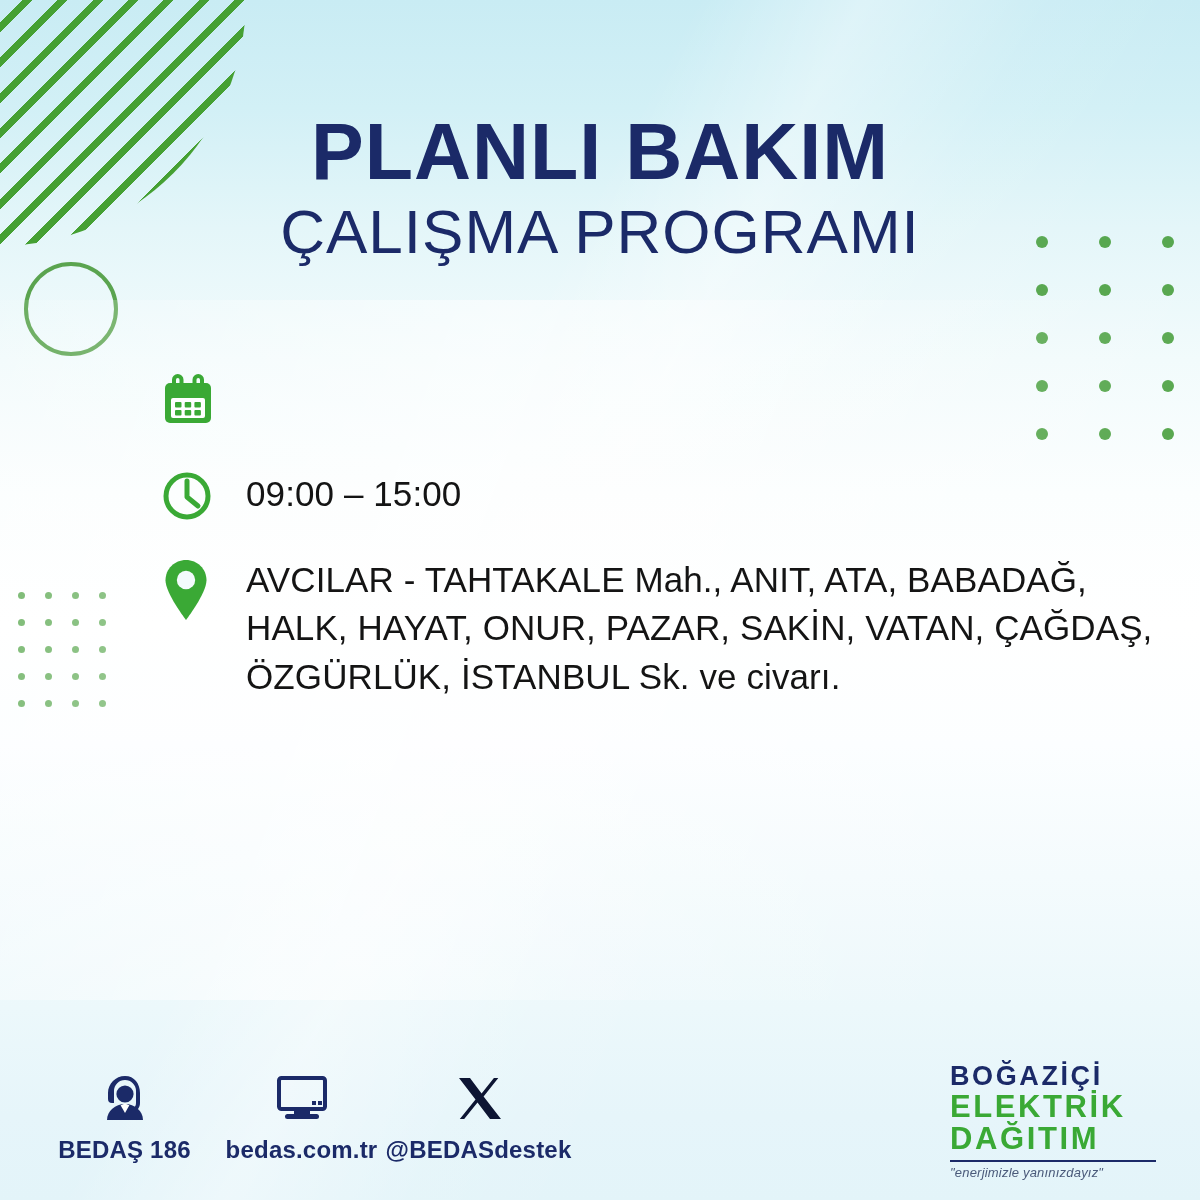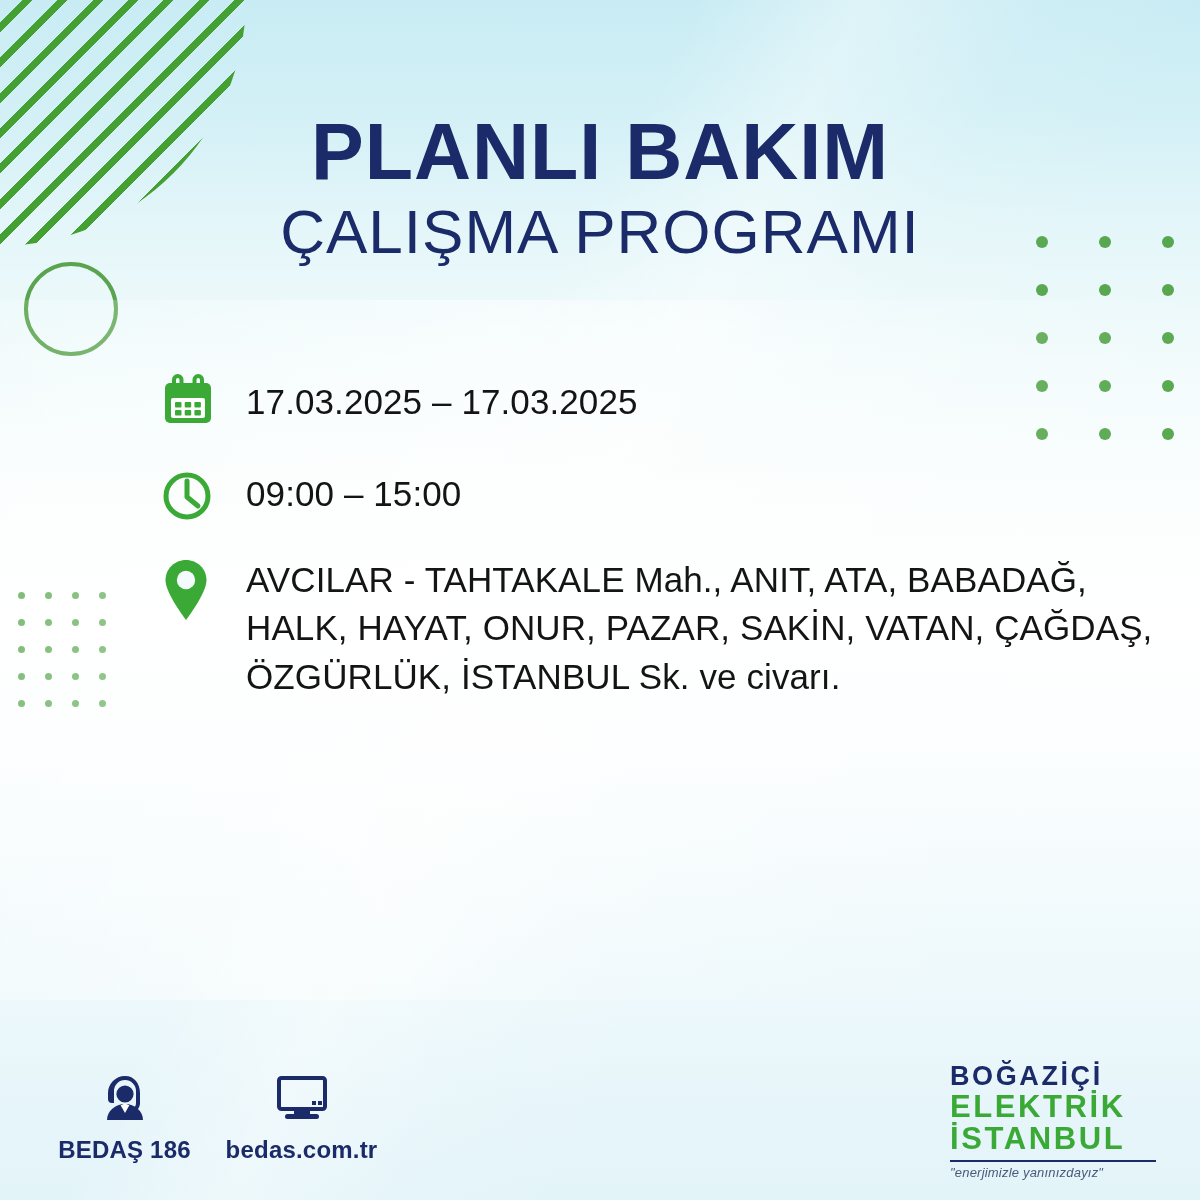--- a/index.html
+++ b/index.html
@@ -330,21 +330,20 @@
           <rect x="15" y="28" width="6.5" height="5.5" rx="1" fill="#3aa935"></rect>
           <rect x="24.7" y="28" width="6.5" height="5.5" rx="1" fill="#3aa935"></rect>
           <rect x="34.4" y="28" width="6.5" height="5.5" rx="1" fill="#3aa935"></rect>
           <rect x="15" y="36" width="6.5" height="5.5" rx="1" fill="#3aa935"></rect>
           <rect x="24.7" y="36" width="6.5" height="5.5" rx="1" fill="#3aa935"></rect>
           <rect x="34.4" y="36" width="6.5" height="5.5" rx="1" fill="#3aa935"></rect>
           <rect x="14" y="2" width="7.5" height="15" rx="3.7" fill="none" stroke="#3aa935" stroke-width="4"></rect>
           <rect x="34.5" y="2" width="7.5" height="15" rx="3.7" fill="none" stroke="#3aa935" stroke-width="4"></rect>
         </svg>
       </div>
-      <div class="info-text">17.03.2025 – 17.03.2025</div>
     </div>
 
     <div class="info-row" id="row-time">
       <div class="icon-wrap">
         <svg width="56" height="56" viewBox="0 0 56 56" aria-hidden="true">
           <circle cx="27" cy="28" r="21" fill="none" stroke="#3aa935" stroke-width="5"></circle>
           <path d="M27 13 L27 29 L38 38" fill="none" stroke="#3aa935" stroke-width="5" stroke-linecap="round" stroke-linejoin="round"></path>
         </svg>
       </div>
       <div class="info-text">09:00 – 15:00</div>
@@ -389,24 +388,33 @@
           </g>
           <rect x="22" y="40" width="16" height="5" fill="#1b2a68"></rect>
           <rect x="13" y="44" width="34" height="5" rx="2.5" fill="#1b2a68"></rect>
           <rect x="40" y="31" width="4" height="4" fill="#1b2a68"></rect>
           <rect x="46" y="31" width="4" height="4" fill="#1b2a68"></rect>
         </svg>
       </div>
       <div class="clabel">bedas.com.tr</div>
     </div>
 
+    <div class="contact">
+      <div class="glyph">
+        <svg width="52" height="54" viewBox="0 0 52 54" aria-hidden="true">
+          <path d="M6 6 L22.5 27.4 L6.8 47 L11.2 47 L24.5 30.4 L37 47 L48 47 L30.6 24.4 L45.3 6
+                   L40.9 6 L28.6 21.4 L17 6 Z" fill="#0d1533"></path>
+        </svg>
+      </div>
+      <div class="clabel">@BEDASdestek</div>
+    </div>
 
   </div>
 
   <div id="brand-logo">
     <div id="brand-line1">BOĞAZİÇİ</div>
     <div id="brand-line2">ELEKTRİK</div>
-    <div id="brand-line3">İSTANBUL</div>
+    <div id="brand-line3">DAĞITIM</div>
     <div id="brand-rule"></div>
     <div id="brand-tagline">"enerjimizle yanınızdayız"</div>
   </div>
 
 </div>
 
 </body></html>

